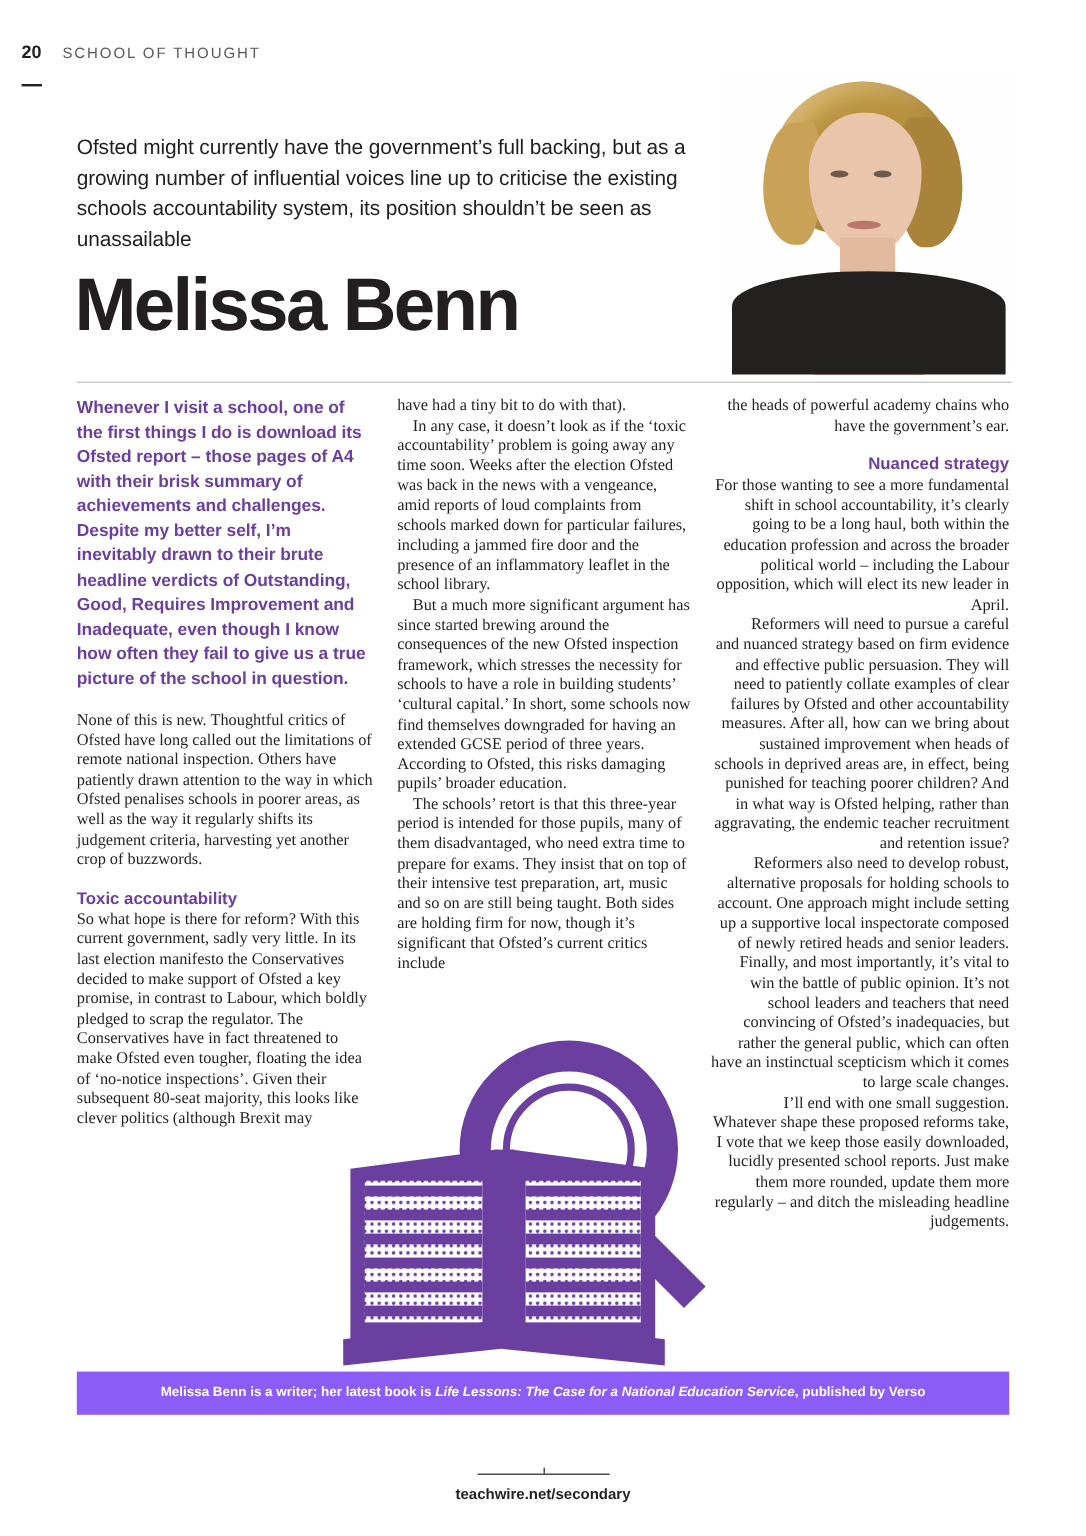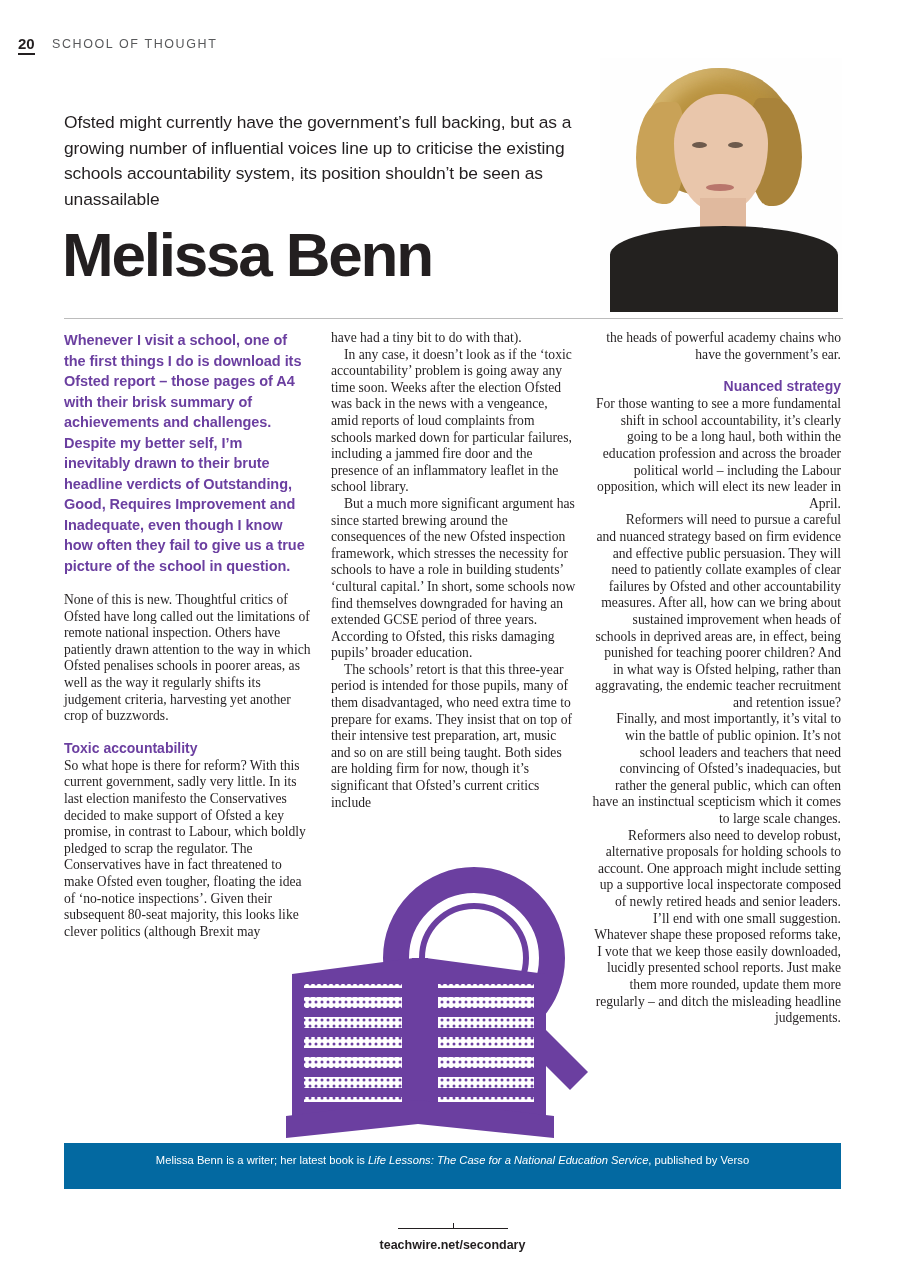--- a/index.html
+++ b/index.html
@@ -25,21 +25,21 @@
   }
   .folio {
     position: absolute;
     left: 0;
     top: 0;
     font-family: "Liberation Sans", sans-serif;
     font-weight: bold;
     font-size: 15px;
     color: #231f20;
     border-bottom: 2px solid #231f20;
-    padding-bottom: 1px;
+    padding-bottom: 18px;
     line-height: 16px;
   }
   .section-name {
     position: absolute;
     left: 34px;
     top: 1px;
     font-family: "Liberation Sans", sans-serif;
     font-size: 12.5px;
     letter-spacing: 1.6px;
     color: #58595b;
@@ -232,22 +232,23 @@
     height: 288px;
   }
   .illustration svg { display: block; }
 
   
   .footer-band {
     position: absolute;
     left: 64px;
     top: 1143px;
     width: 777px;
-    height: 46px;
-    background: #0369a1;
+    height: 36px;
+    background: #8b5cf6;
+    font-weight: bold;
   }
   .footer-band .credit {
     position: absolute;
     width: 100%;
     top: 11px;
     text-align: center;
     color: #ffffff;
     font-family: "Liberation Sans", sans-serif;
     font-size: 11.2px;
   }
@@ -324,22 +325,22 @@
   <p class="indent">In any case, it doesn’t look as if the ‘toxic accountability’ problem is going away any time soon. Weeks after the election Ofsted was back in the news with a vengeance, amid reports of loud complaints from schools marked down for particular failures, including a jammed fire door and the presence of an inflammatory leaflet in the school library.</p>
   <p class="indent">But a much more significant argument has since started brewing around the consequences of the new Ofsted inspection framework, which stresses the necessity for schools to have a role in building students’ ‘cultural capital.’ In short, some schools now find themselves downgraded for having an extended GCSE period of three years. According to Ofsted, this risks damaging pupils’ broader education.</p>
   <p class="indent">The schools’ retort is that this three-year period is intended for those pupils, many of them disadvantaged, who need extra time to prepare for exams. They insist that on top of their intensive test preparation, art, music and so on are still being taught. Both sides are holding firm for now, though it’s significant that Ofsted’s current critics include</p>
 </div>
 
 <div class="col" id="col3">
   <p>the heads of powerful academy chains who have the government’s ear.</p>
   <p class="subhead">Nuanced strategy</p>
   <p>For those wanting to see a more fundamental shift in school accountability, it’s clearly going to be a long haul, both within the education profession and across the broader political world – including the Labour opposition, which will elect its new leader in April.</p>
   <p class="indent">Reformers will need to pursue a careful and nuanced strategy based on firm evidence and effective public persuasion. They will need to patiently collate examples of clear failures by Ofsted and other accountability measures. After all, how can we bring about sustained improvement when heads of schools in deprived areas are, in effect, being punished for teaching poorer children? And in what way is Ofsted helping, rather than aggravating, the endemic teacher recruitment and retention issue?</p>
+  <p class="indent">Reformers also need to develop robust, alternative proposals for holding schools to account. One approach might include setting up a supportive local inspectorate composed of newly retired heads and senior leaders.</p>
   <p class="indent">Finally, and most importantly, it’s vital to win the battle of public opinion. It’s not school leaders and teachers that need convincing of Ofsted’s inadequacies, but rather the general public, which can often have an instinctual scepticism which it comes to large scale changes.</p>
-  <p class="indent">Reformers also need to develop robust, alternative proposals for holding schools to account. One approach might include setting up a supportive local inspectorate composed of newly retired heads and senior leaders.</p>
   <p class="indent">I’ll end with one small suggestion. Whatever shape these proposed reforms take, I vote that we keep those easily downloaded, lucidly presented school reports. Just make them more rounded, update them more regularly – and ditch the misleading headline judgements.</p>
 </div>
 
 <div class="illustration">
   <svg width="345" height="288" viewBox="0 0 345 288" xmlns="http://www.w3.org/2000/svg">
     <defs>
       <pattern id="dots" width="6" height="6" patternUnits="userSpaceOnUse">
         <rect width="6" height="6" fill="#ffffff"></rect>
         <circle cx="2" cy="2" r="1.5" fill="#6b3fa0"></circle>
       </pattern>

